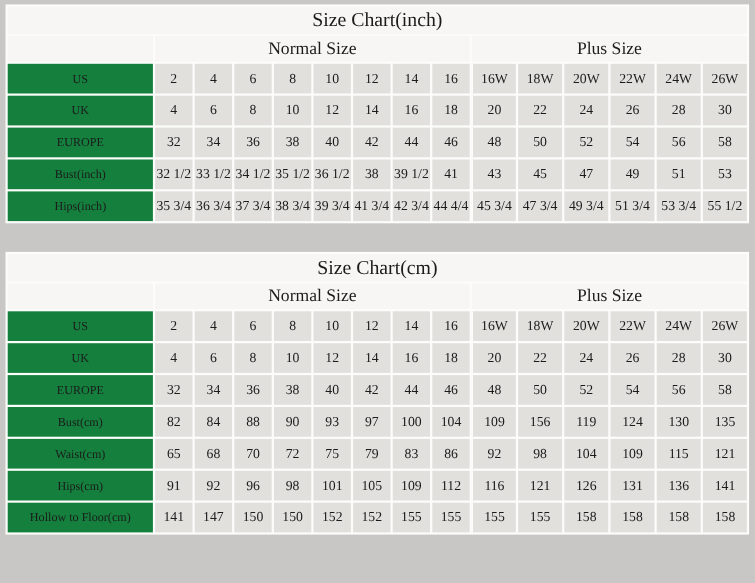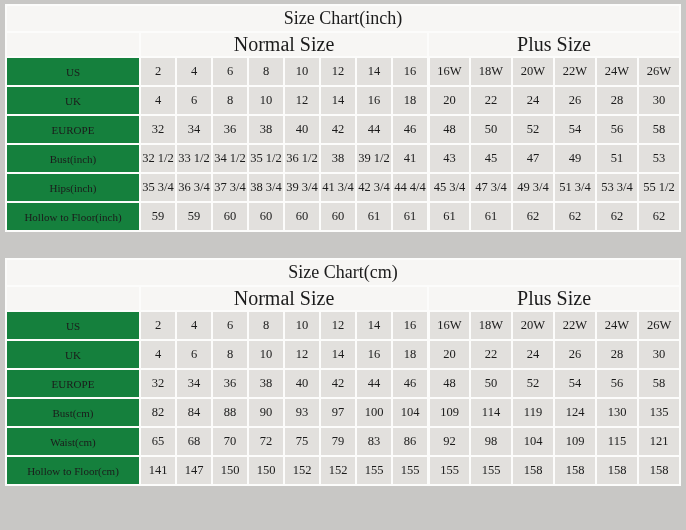--- a/index.html
+++ b/index.html
@@ -20,21 +20,21 @@
   table.size-table + table.size-table{margin-top:26px;}
   col.c-label{width:132px;}
   col.c-n{width:34px;}
   col.c-p{width:40px;}
   td{
     overflow:hidden;white-space:nowrap;
     text-align:center;vertical-align:middle;padding:0;
   }
   td.title{background:#f7f6f4;height:25px;font-size:18px;}
   td.corner{background:#f7f6f4;}
-  td.group{background:#f7f6f4;height:23px;font-size:20px;}
+  td.group{background:#f7f6f4;height:23px;font-size:16px;}
   td.rowlabel{background:#15803d;font-size:11px;height:27px;}
   td.val{background:#e2e0dd;font-size:12.5px;}
   td.plus-start{border-left:1px solid #fcfcfb;}
 </style>
 </head>
 <body>
 
 <div class="chart-wrap">
 
   <table class="size-table">
@@ -144,37 +144,20 @@
           <td class="val">41 3/4</td>
           <td class="val">42 3/4</td>
           <td class="val">44 4/4</td>
           <td class="val plus-start">45 3/4</td>
           <td class="val">47 3/4</td>
           <td class="val">49 3/4</td>
           <td class="val">51 3/4</td>
           <td class="val">53 3/4</td>
           <td class="val">55 1/2</td>
         </tr>
-        <tr>
-          <td class="rowlabel">Hollow to Floor(inch)</td>
-          <td class="val">59</td>
-          <td class="val">59</td>
-          <td class="val">60</td>
-          <td class="val">60</td>
-          <td class="val">60</td>
-          <td class="val">60</td>
-          <td class="val">61</td>
-          <td class="val">61</td>
-          <td class="val plus-start">61</td>
-          <td class="val">61</td>
-          <td class="val">62</td>
-          <td class="val">62</td>
-          <td class="val">62</td>
-          <td class="val">62</td>
-        </tr>
       </tbody>
   </table>
 
   <table class="size-table">
     <colgroup>
       <col class="c-label">
       <col class="c-n">
         <col class="c-n">
         <col class="c-n">
         <col class="c-n">
@@ -255,21 +238,21 @@
           <td class="rowlabel">Bust(cm)</td>
           <td class="val">82</td>
           <td class="val">84</td>
           <td class="val">88</td>
           <td class="val">90</td>
           <td class="val">93</td>
           <td class="val">97</td>
           <td class="val">100</td>
           <td class="val">104</td>
           <td class="val plus-start">109</td>
-          <td class="val">114</td>
+          <td class="val">156</td>
           <td class="val">119</td>
           <td class="val">124</td>
           <td class="val">130</td>
           <td class="val">135</td>
         </tr>
         <tr>
           <td class="rowlabel">Waist(cm)</td>
           <td class="val">65</td>
           <td class="val">68</td>
           <td class="val">70</td>
@@ -279,20 +262,37 @@
           <td class="val">83</td>
           <td class="val">86</td>
           <td class="val plus-start">92</td>
           <td class="val">98</td>
           <td class="val">104</td>
           <td class="val">109</td>
           <td class="val">115</td>
           <td class="val">121</td>
         </tr>
         <tr>
+          <td class="rowlabel">Hips(cm)</td>
+          <td class="val">91</td>
+          <td class="val">92</td>
+          <td class="val">96</td>
+          <td class="val">98</td>
+          <td class="val">101</td>
+          <td class="val">105</td>
+          <td class="val">109</td>
+          <td class="val">112</td>
+          <td class="val plus-start">116</td>
+          <td class="val">121</td>
+          <td class="val">126</td>
+          <td class="val">131</td>
+          <td class="val">136</td>
+          <td class="val">141</td>
+        </tr>
+        <tr>
           <td class="rowlabel">Hollow to Floor(cm)</td>
           <td class="val">141</td>
           <td class="val">147</td>
           <td class="val">150</td>
           <td class="val">150</td>
           <td class="val">152</td>
           <td class="val">152</td>
           <td class="val">155</td>
           <td class="val">155</td>
           <td class="val plus-start">155</td>

